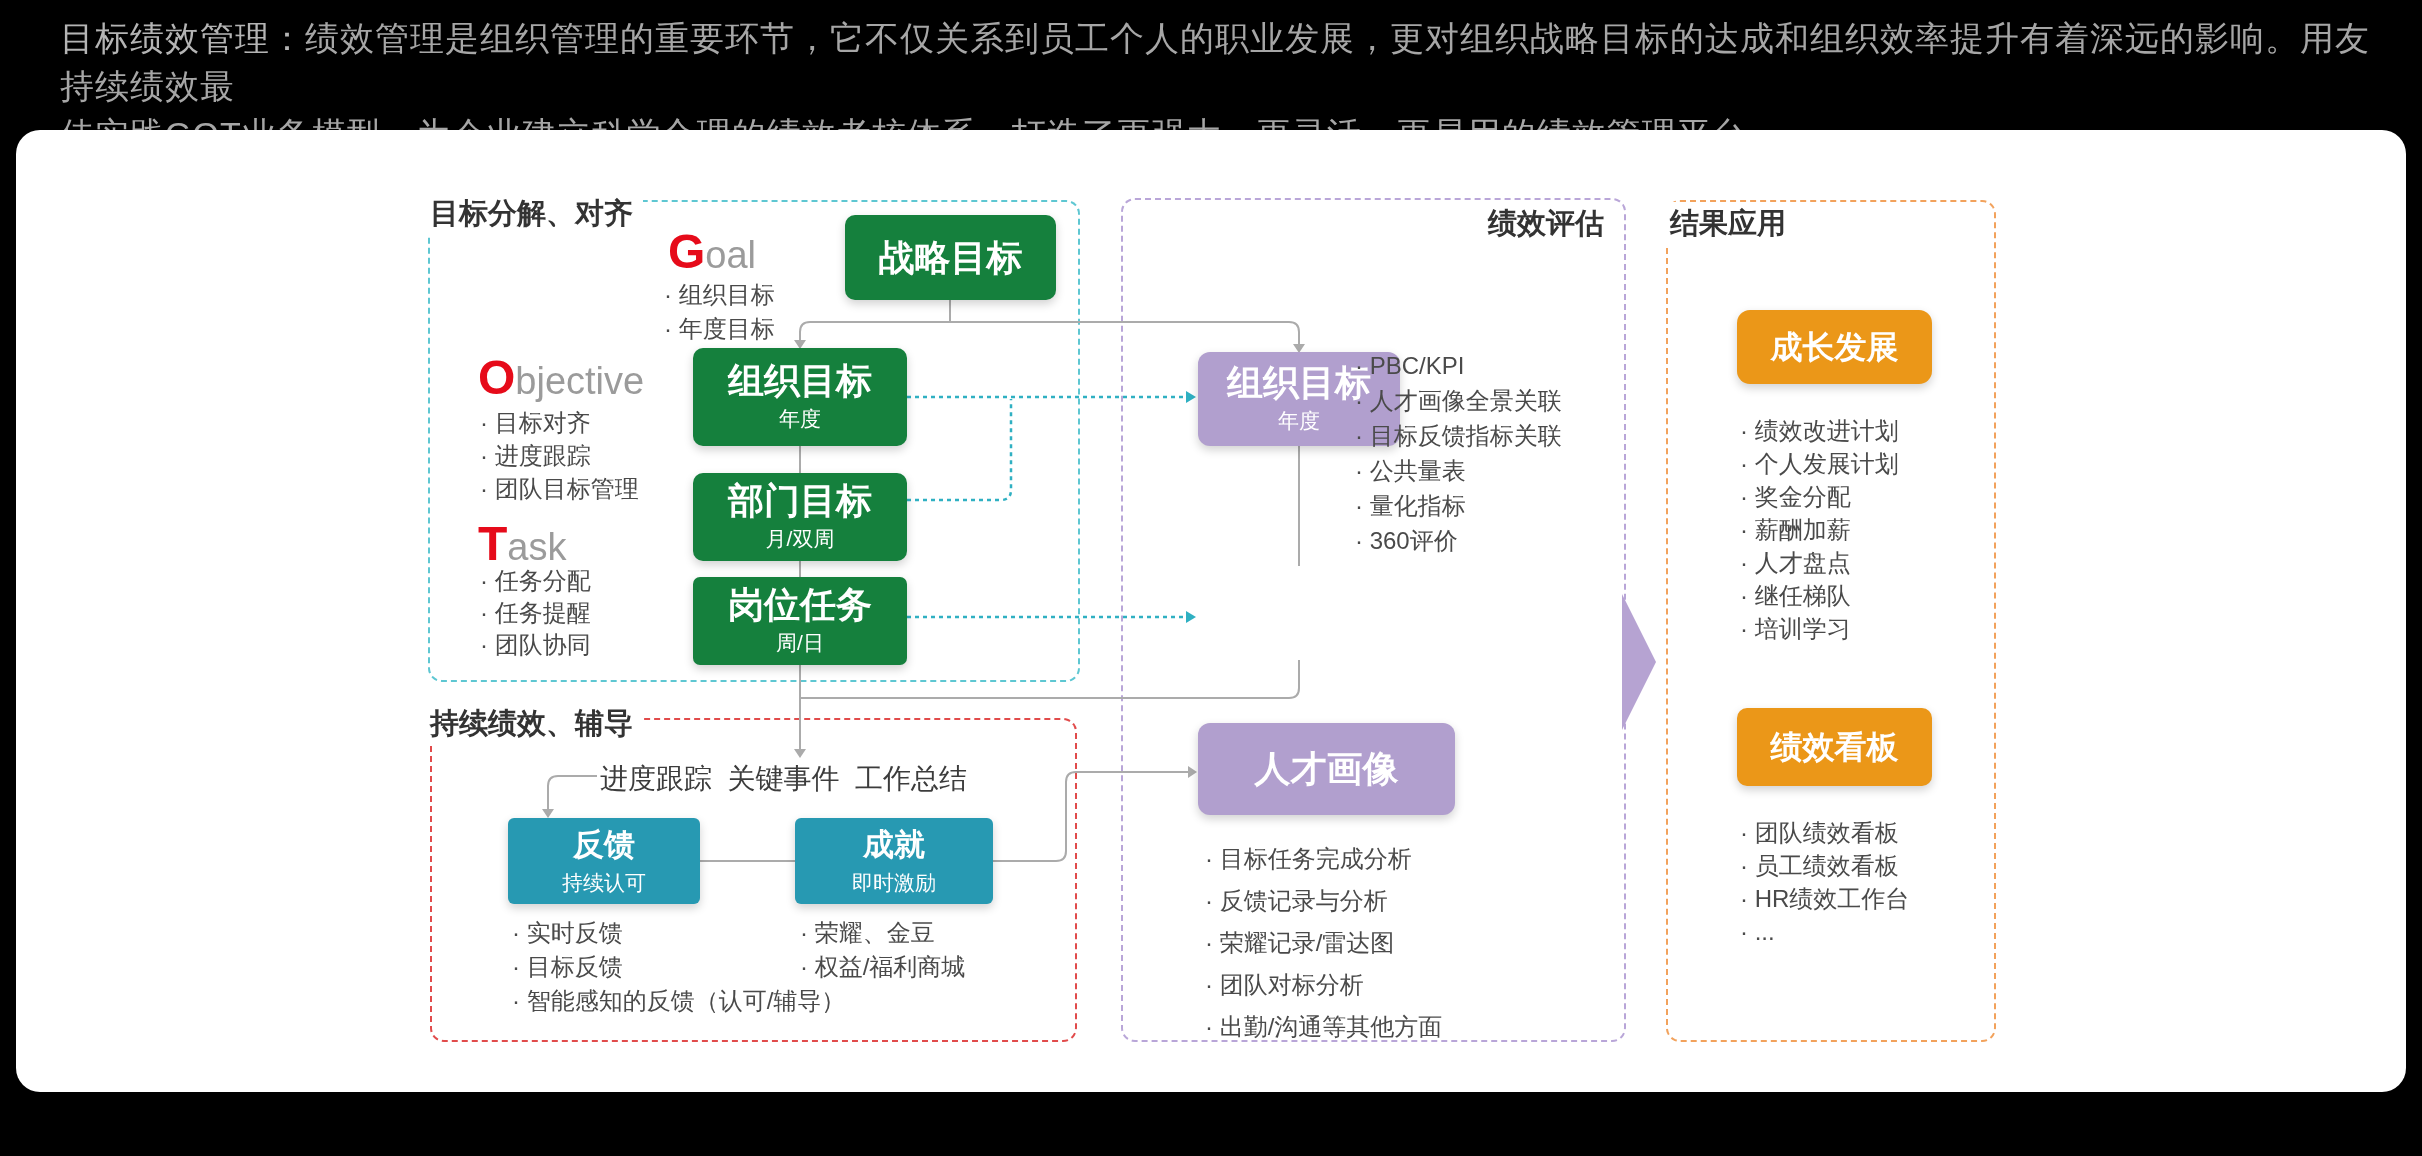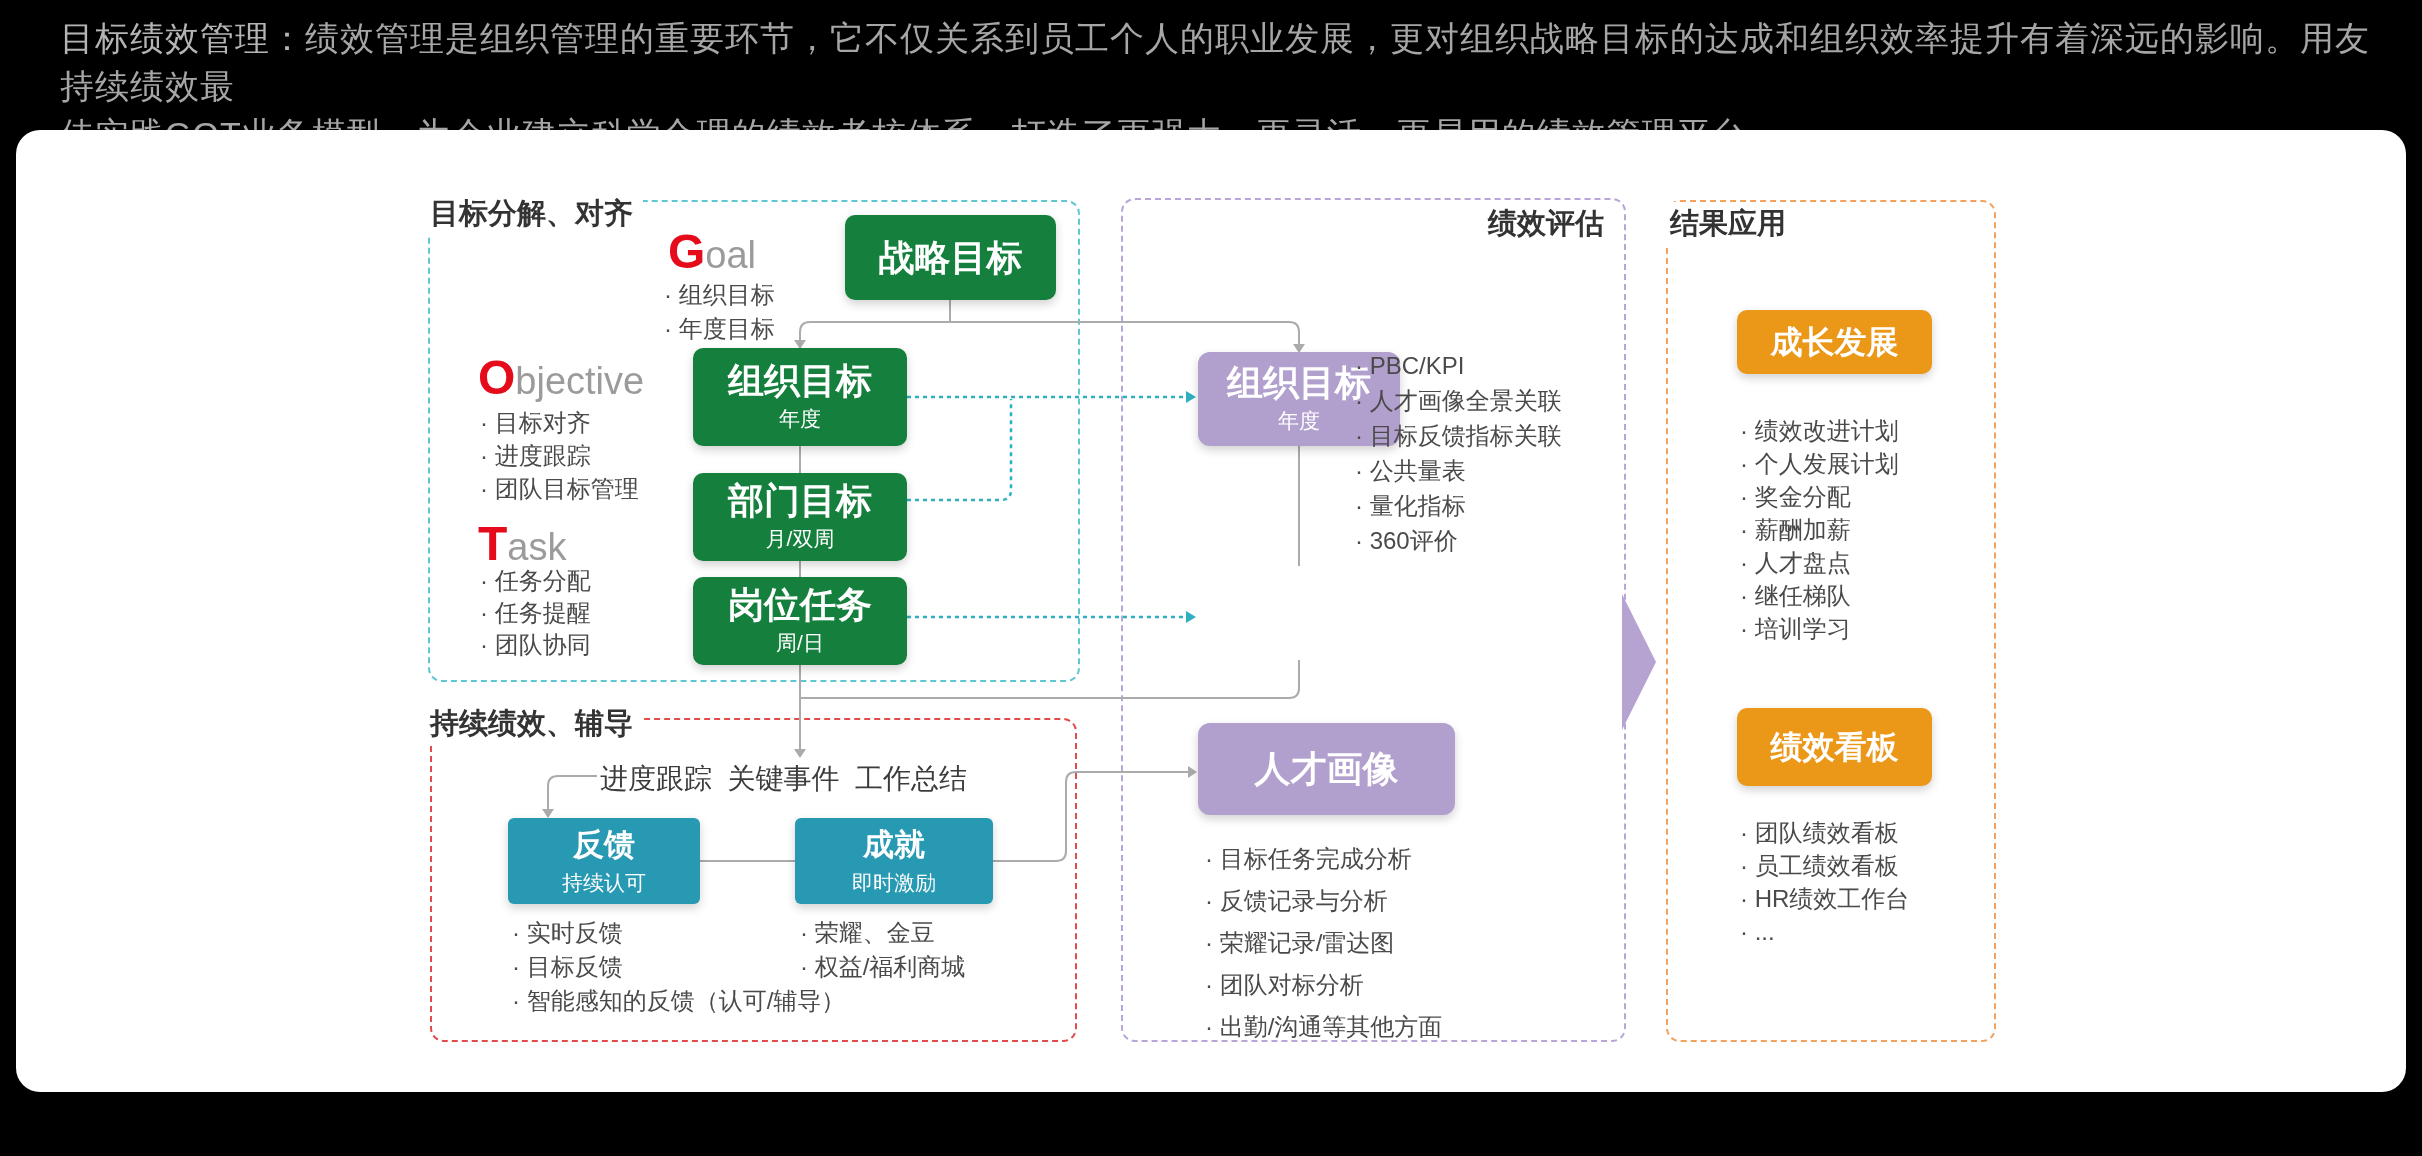--- a/index.html
+++ b/index.html
@@ -121,21 +121,21 @@
     <div class="t">战略目标</div>
   </div>
   <div class="nbox rboxc" style="left:693px;top:348px;width:214px;height:98px;">
     <div class="t">组织目标</div>
     <div class="s">年度</div>
   </div>
   <div class="nbox rboxc" style="left:693px;top:473px;width:214px;height:88px;">
     <div class="t">部门目标</div>
     <div class="s">月/双周</div>
   </div>
-  <div class="nbox rboxc" style="left:693px;top:577px;width:214px;height:88px;">
+  <div class="nbox rboxc" style="left:693px;top:577px;width:214px;height:88px;border-radius:7px;">
     <div class="t">岗位任务</div>
     <div class="s">周/日</div>
   </div>
 
   <div class="nbox pboxc" style="left:1198px;top:352px;width:202px;height:94px;">
     <div class="t">组织目标</div>
     <div class="s">年度</div>
   </div>
   <div class="nbox pboxc" style="left:1198px;top:723px;width:257px;height:92px;">
     <div class="t">人才画像</div>
@@ -172,21 +172,21 @@
   <div class="blist" style="left:512px;top:916px;line-height:34px;">
     <div>· 实时反馈</div>
     <div>· 目标反馈</div>
     <div>· 智能感知的反馈（认可/辅导）</div>
   </div>
   <div class="blist" style="left:800px;top:916px;line-height:34px;">
     <div>· 荣耀、金豆</div>
     <div>· 权益/福利商城</div>
   </div>
 
-  <div class="nbox oboxc" style="left:1737px;top:310px;width:195px;height:64px;">
+  <div class="nbox oboxc" style="left:1737px;top:310px;width:195px;height:74px;border-radius:13px;">
     <div class="t">成长发展</div>
   </div>
   <div class="blist" style="left:1740px;top:414px;line-height:33px;">
     <div>· 绩效改进计划</div>
     <div>· 个人发展计划</div>
     <div>· 奖金分配</div>
     <div>· 薪酬加薪</div>
     <div>· 人才盘点</div>
     <div>· 继任梯队</div>
     <div>· 培训学习</div>

